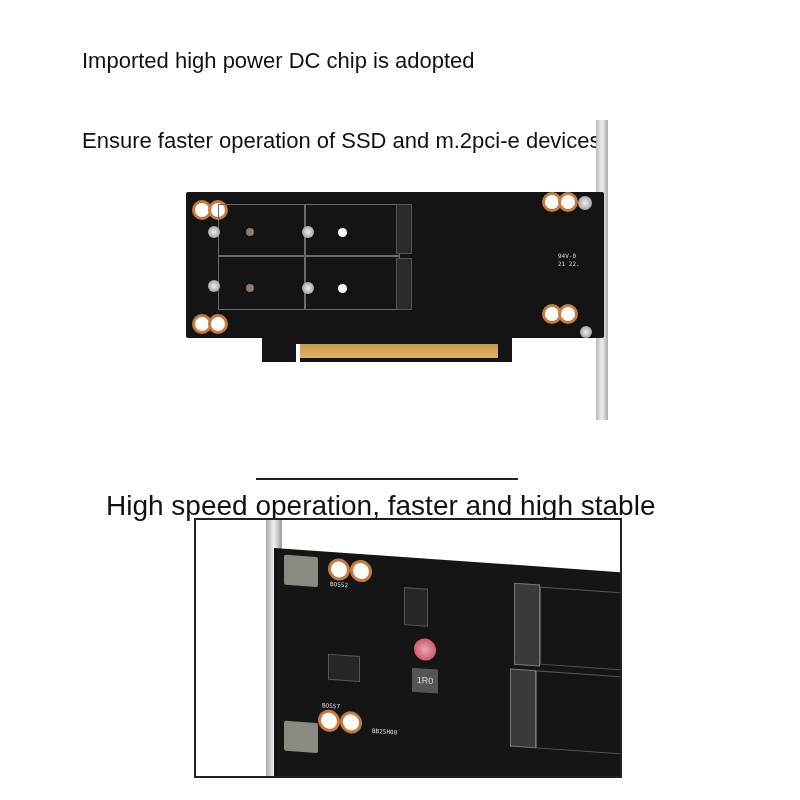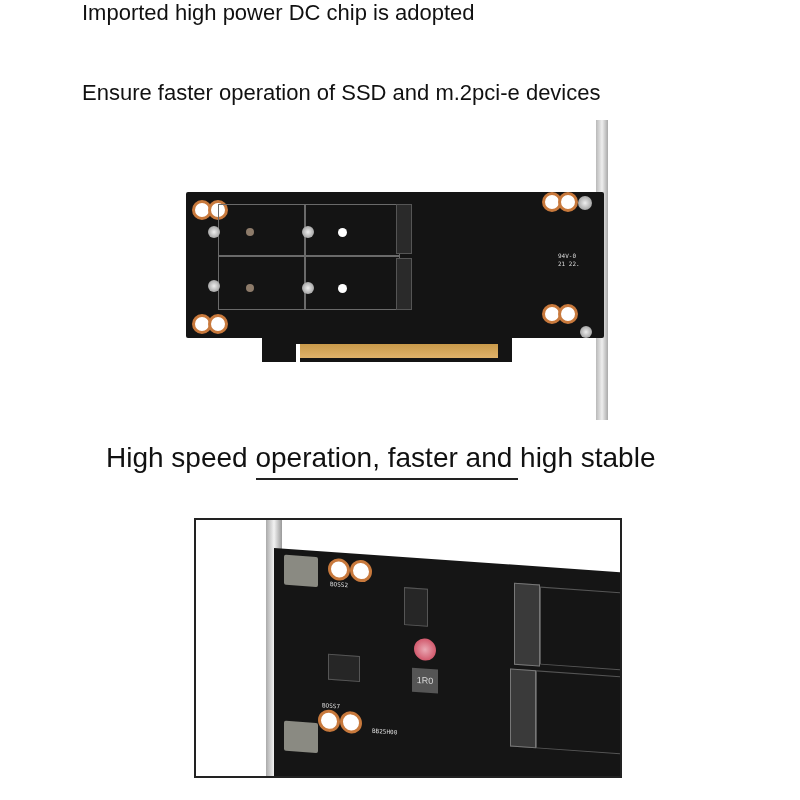--- a/index.html
+++ b/index.html
@@ -1,17 +1,17 @@
 <!DOCTYPE html>
 <html><head>
 <meta charset="utf-8">
 <style>
   html, body { margin: 0; padding: 0; background: #ffffff; }
   body { width: 800px; height: 800px; position: relative; overflow: hidden; font-family: "Liberation Sans", sans-serif; color: #111; }
-  .caption { position: absolute; white-space: nowrap; color: #111; }
+  .caption { position: absolute; white-space: nowrap; color: #111; margin-top: 48px; }
   .cap1 { left: 82px; top: 0px; font-size: 22px; }
   .cap2 { left: 82px; top: 80px; font-size: 22px; }
   .cap3 { left: 106px; top: 442px; font-size: 28px; }
   .underline { position: absolute; left: 256px; top: 478px; width: 262px; height: 2px; background: #222; }
 
   
   .board1 { position: absolute; left: 186px; top: 192px; width: 418px; height: 146px; background: #141414; border-radius: 2px; }
   .bracket1 { position: absolute; left: 596px; top: 120px; width: 12px; height: 300px; background: linear-gradient(90deg,#b9b9b9,#eeeeee,#a9a9a9); }
   .tab1 { position: absolute; left: 262px; top: 336px; width: 250px; height: 26px; background: #141414; }
   .goldfingers { position: absolute; left: 300px; top: 344px; width: 198px; height: 14px; background: linear-gradient(180deg,#c99a4a,#e0b26a); }

